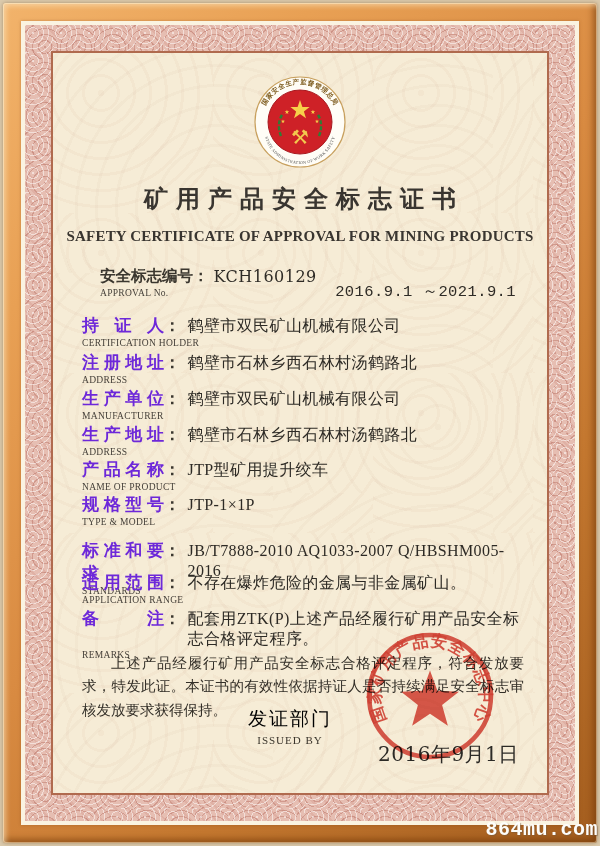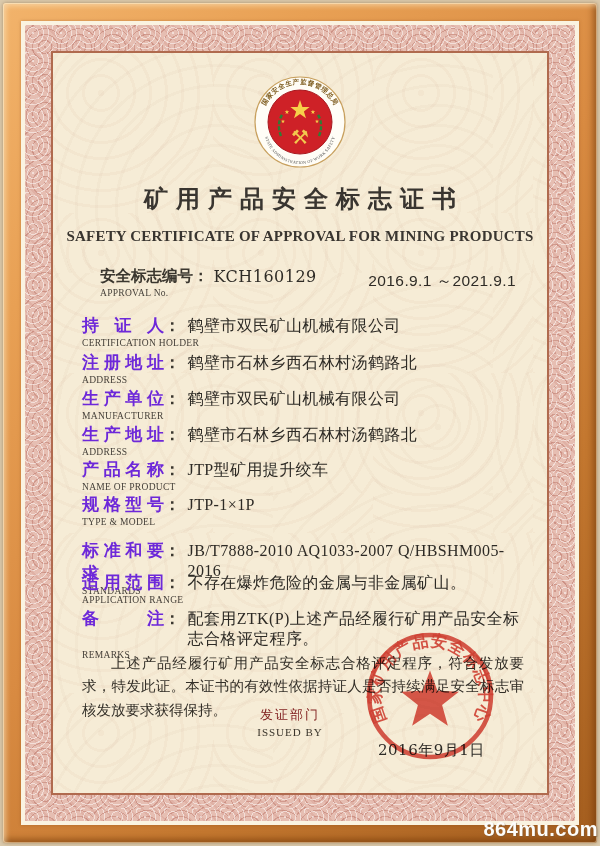--- a/index.html
+++ b/index.html
@@ -39,49 +39,49 @@
   
   .meta-row{position:absolute;top:266px;left:100px;right:84px;display:flex;
     justify-content:space-between;align-items:flex-start;}
   .lblstack{display:inline-block;}
   .zh-lbl{font-size:15.5px;font-weight:bold;color:#3b372f;white-space:nowrap;}
   .en-lbl{font-size:9.5px;color:#46413a;letter-spacing:.3px;margin-top:1px;white-space:nowrap;}
   .meta-group{display:flex;align-items:flex-start;}
   .approval-num{font-family:"DejaVu Serif",serif;font-size:16px;color:#2e2b26;
     margin-left:5px;margin-top:1px;letter-spacing:.5px;}
   .validity-lbl{display:inline-block;width:62px;text-align:justify;text-align-last:justify;}
-  .validity-val{font-family:Liberation Sans, sans-serif;font-size:15.5px;color:#2e2b26;
-    margin-left:14px;margin-top:5px;letter-spacing:.4px;white-space:nowrap;}
+  .validity-val{font-family:Liberation Mono, monospace;font-size:15.5px;color:#2e2b26;
+    margin-left:14px;margin-top:15px;letter-spacing:.4px;white-space:nowrap;}
 
   
   .fields{position:absolute;top:306px;left:82px;right:78px;height:352px;}
   .row{position:absolute;left:0;right:0;}
   .zh-line{display:flex;align-items:baseline;}
   .flbl{display:inline-block;width:82px;font-size:17px;font-weight:bold;color:#6d28d9;
     text-align:justify;text-align-last:justify;}
   .fcolon{font-size:16.5px;font-weight:bold;color:#3b372f;}
   .fval{flex:1;font-size:16px;color:#2d2a25;margin-left:7px;line-height:1.25;letter-spacing:.4px;}
   .fen{font-size:9.5px;color:#46413a;letter-spacing:.3px;margin-top:1px;}
 
   
   .closing{position:absolute;top:652px;left:82px;right:76px;font-size:14.5px;color:#332f28;
     line-height:1.62;text-indent:2em;text-align:justify;z-index:1;}
   .issuer{position:absolute;top:706px;left:0;width:580px;text-align:center;z-index:1;}
-  .issuer-zh{font-size:13px;color:#7f1d1d;letter-spacing:2px;}
+  .issuer-zh{font-size:19px;color:#000000;letter-spacing:2px;}
   .issuer-en{font-size:11px;color:#3a352c;letter-spacing:1px;margin-top:2px;}
-  .issue-date{position:absolute;left:378px;top:741px;font-size:15px;color:#2c2a26;
+  .issue-date{position:absolute;left:378px;top:741px;font-size:20px;color:#2c2a26;
     letter-spacing:.5px;z-index:2;font-family:"DejaVu Serif",serif;}
 
   
   .stamp{position:absolute;left:364px;top:630px;width:132px;height:132px;z-index:3;
     mix-blend-mode:multiply;opacity:.92;}
 
   
   .watermark{position:absolute;right:2px;bottom:5px;z-index:5;
-    font-family:Liberation Sans, sans-serif;font-size:20px;font-weight:bold;color:#fdfdfb;
+    font-family:Liberation Mono, monospace;font-size:20px;font-weight:bold;color:#fdfdfb;
     text-shadow:1px 1px 1px rgba(120,90,60,.6);letter-spacing:.5px;}
 </style>
 </head>
 <body>
 
 <div class="page">
   <div class="frame"></div>
   <div class="mat"></div>
   <div class="band"></div>
   <div class="paper"></div>

